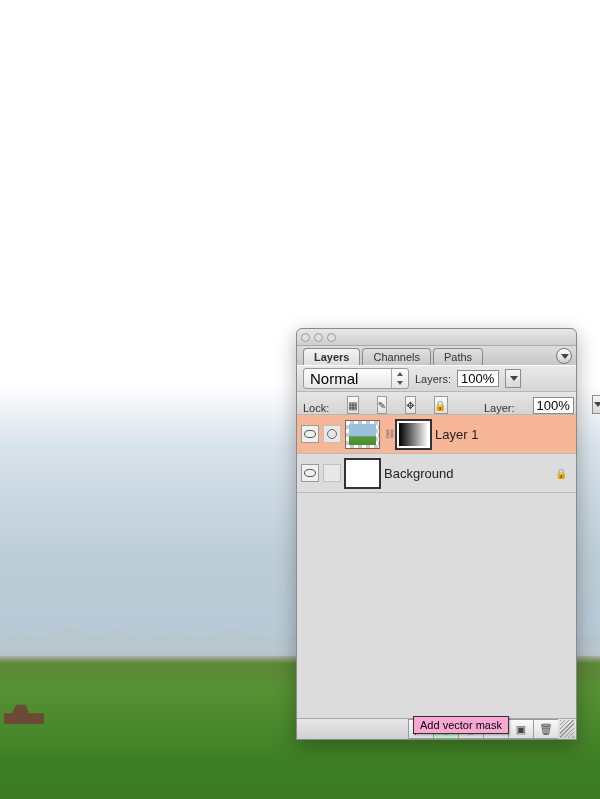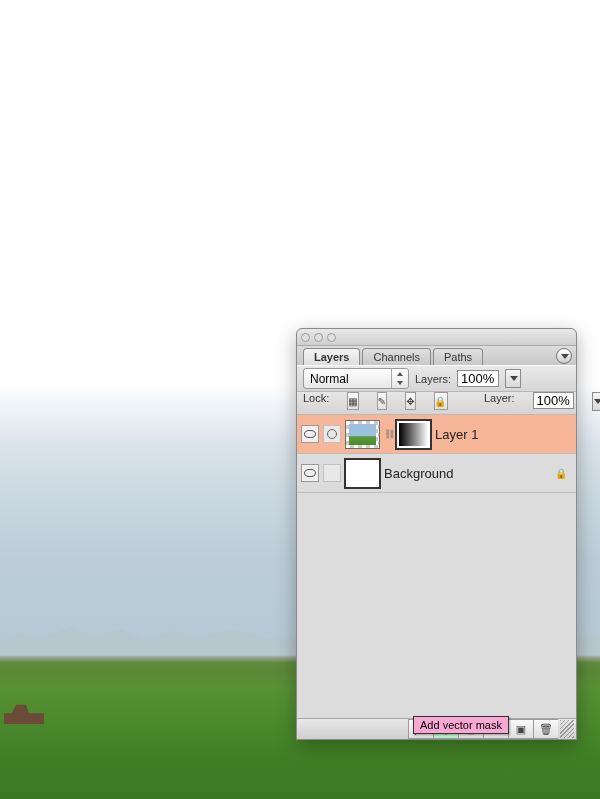--- a/index.html
+++ b/index.html
@@ -11,31 +11,31 @@
 .arrow{position:absolute;left:385px;top:628px;width:30px;height:50px}
 .panel{position:absolute;left:296px;top:328px;width:279px;background:#d6d6d6;border:1px solid #8a8a8a;box-shadow:0 6px 20px rgba(0,0,0,0.30);border-radius:6px 6px 0 0}
 .titlebar{height:16px;background:linear-gradient(#e8e8e8,#cfcfcf);border-bottom:1px solid #aaa;border-radius:6px 6px 0 0;display:flex;align-items:center;padding:0 4px;gap:4px}
 .tdot{width:9px;height:9px;border-radius:50%;background:#e0e0e0;border:1px solid #999;box-sizing:border-box}
 .tabs{height:19px;display:flex;align-items:center;padding-left:6px;position:relative;background:linear-gradient(#dcdcdc,#c7c7c7)}
 .tab{padding:2px 10px 2px 10px;border:1px solid #8a8a8a;border-bottom:none;border-radius:4px 4px 0 0;background:linear-gradient(#e0e0e0,#c8c8c8);margin-right:2px;font-size:11px;color:#333;position:relative;top:1px}
 .tab.active{background:linear-gradient(#f4f4f4,#dedede);font-weight:bold;z-index:2}
 .tabs .menu{position:absolute;right:4px;top:2px;width:14px;height:14px;border-radius:50%;border:1px solid #777;background:linear-gradient(#fff,#ccc);display:flex;align-items:center;justify-content:center}
 .tabs .menu::after{content:"";border-left:4px solid transparent;border-right:4px solid transparent;border-top:5px solid #444;transform:translateX(1px)}
 .optrow{height:25px;background:linear-gradient(#e9e9e9,#d6d6d6);border-top:1px solid #fff;border-bottom:1px solid #b7b7b7;display:flex;align-items:center;padding:0 6px;gap:6px}
-.blendsel{width:92px;height:19px;background:linear-gradient(#fff,#e6e6e6);border:1px solid #9a9a9a;border-radius:3px;display:flex;align-items:center;padding:0 6px;font-size:12px;position:relative}
+.blendsel{width:92px;height:19px;background:linear-gradient(#fff,#e6e6e6);border:1px solid #9a9a9a;border-radius:3px;display:flex;align-items:center;padding:0 6px;font-size:15px;position:relative}
 .blendsel .stepper{position:absolute;right:0;top:0;bottom:0;width:16px;border-left:1px solid #aaa;display:flex;flex-direction:column}
 .blendsel .stepper div{flex:1;display:flex;align-items:center;justify-content:center}
 .blendsel .stepper div::after{content:"";border-left:3px solid transparent;border-right:3px solid transparent}
 .blendsel .stepper .up::after{border-bottom:4px solid #555}
 .blendsel .stepper .dn::after{border-top:4px solid #555}
 .lbl{color:#333}
 .pct{width:34px;height:15px;background:#fff;border:1px solid #8c8c8c;font-size:13px;padding:0 3px;display:flex;align-items:center}
 .slider-btn{width:14px;height:17px;background:linear-gradient(#f6f6f6,#d8d8d8);border:1px solid #8c8c8c;display:flex;align-items:center;justify-content:center}
 .slider-btn::after{content:"";border-left:4px solid transparent;border-right:4px solid transparent;border-top:5px solid #444;transform:translateX(1px)}
-.lockrow{height:22px;background:linear-gradient(#e6e6e6,#d4d4d4);border-bottom:1px solid #b7b7b7;display:flex;align-items:flex-start;padding:0 6px;gap:18px}
+.lockrow{height:22px;background:linear-gradient(#e6e6e6,#d4d4d4);border-bottom:1px solid #b7b7b7;display:flex;align-items:flex-end;padding:0 6px;gap:18px}
 .lockico{width:16px;height:16px;background:linear-gradient(#fafafa,#e0e0e0);border:1px solid #9a9a9a;display:flex;align-items:center;justify-content:center;font-size:10px;color:#444}
 .rows{background:#dcdcdc}
 .lrow{height:38px;display:flex;align-items:center;border-bottom:1px solid #bcbcbc;padding:0 4px;gap:4px}
 .lrow.sel{background:#f7b698}
 .eye{width:16px;height:16px;border:1px solid #9a9a9a;background:#f0f0f0;display:flex;align-items:center;justify-content:center}
 .eye::after{content:"";width:10px;height:6px;border:1px solid #555;border-radius:50%/60%}
 .slot{width:16px;height:16px;border:1px solid #c0c0c0;background:#e8e8e8;display:flex;align-items:center;justify-content:center}
 .slot.linked::after{content:"";width:8px;height:8px;border:1px solid #666;border-radius:50%}
 .thumbwrap{display:flex;gap:4px;align-items:center}
 .thumb{width:33px;height:27px;border:1px solid #6a6a6a;background:#fff;position:relative;overflow:hidden}

